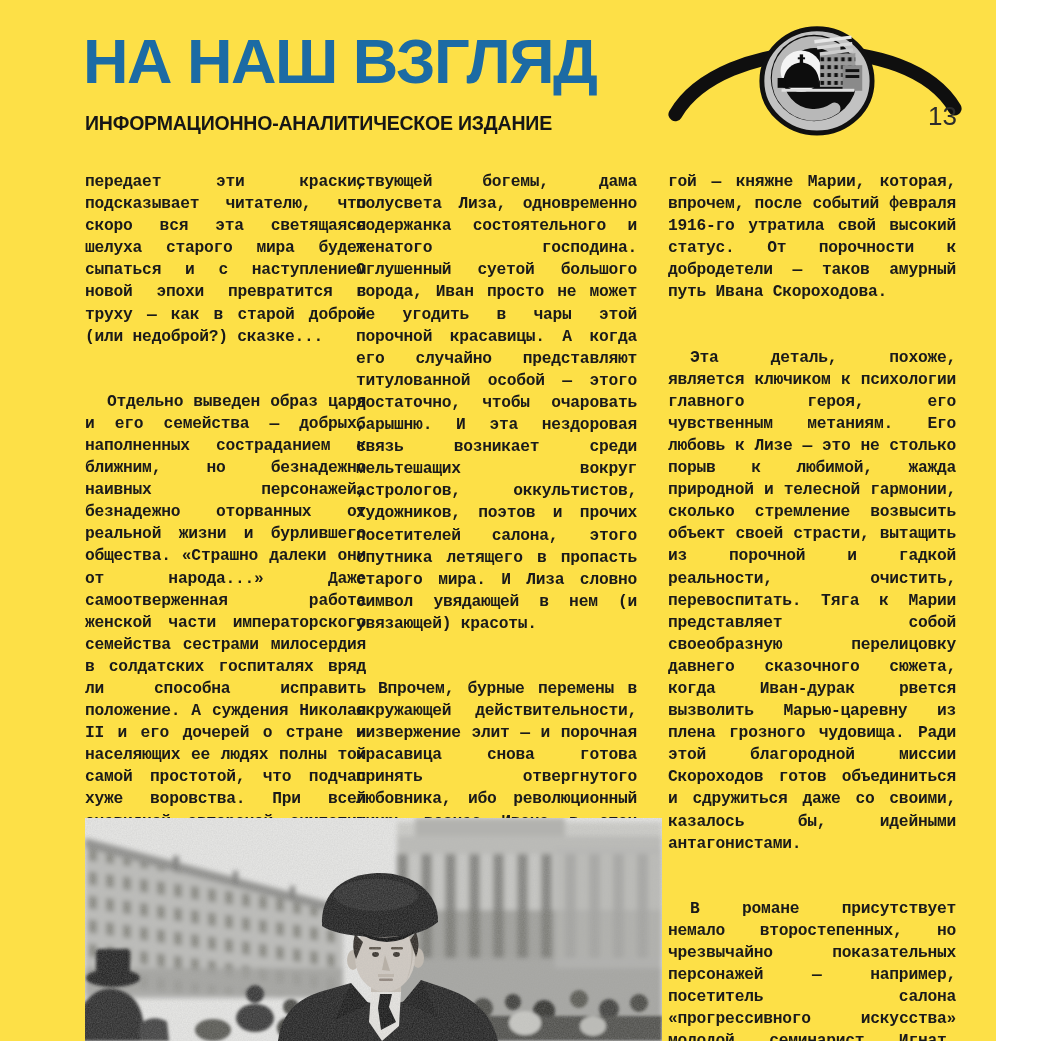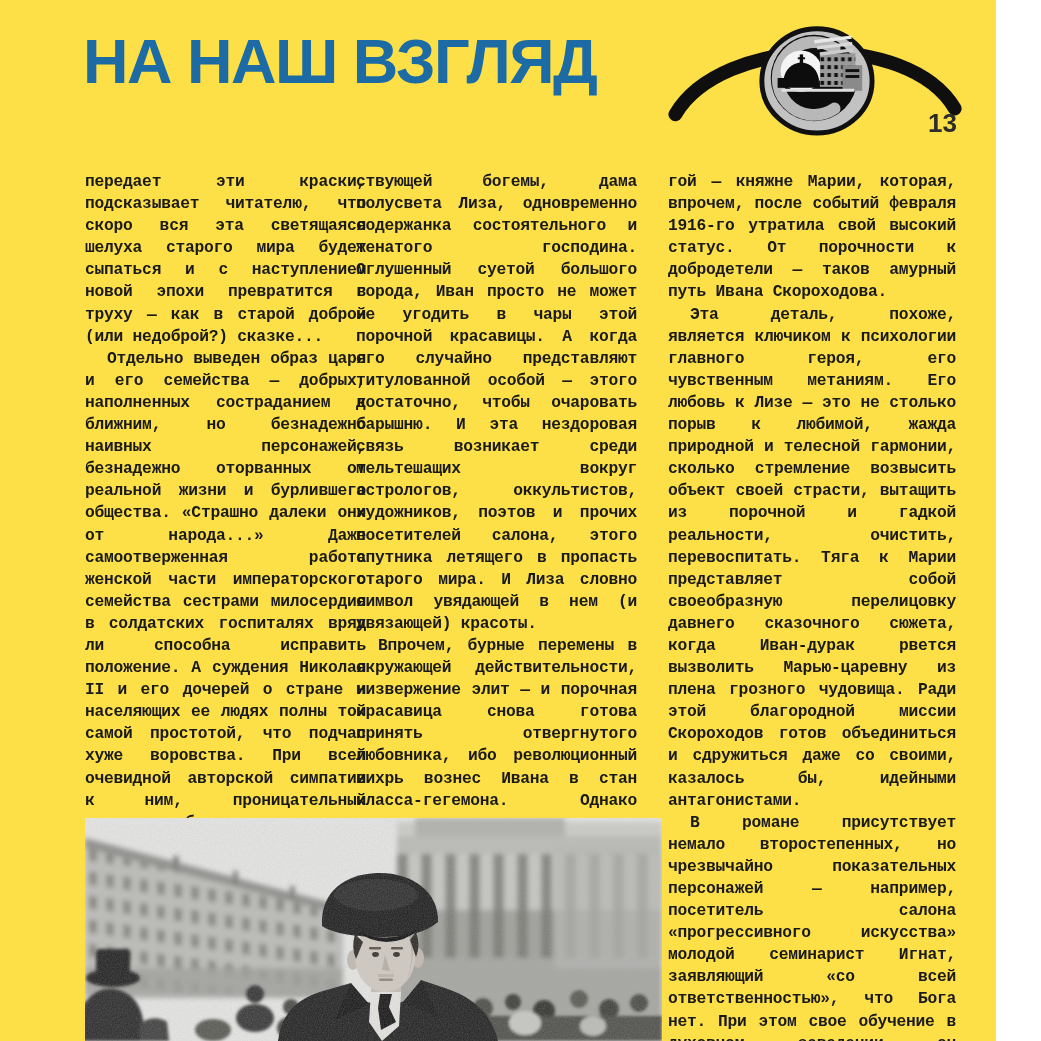--- a/index.html
+++ b/index.html
@@ -12,46 +12,47 @@
     font-size:63px;font-weight:bold;letter-spacing:-1.5px;line-height:1;
     color:#1c6ba4;white-space:nowrap;
   }
   .masthead-subtitle{
     position:absolute;left:85px;top:112px;
     font-size:19.5px;font-weight:bold;letter-spacing:-0.2px;color:#161616;
     white-space:nowrap;
   }
   .logo{position:absolute;left:666px;top:16px;width:298px;height:122px;}
   .page-number{
-    position:absolute;left:860px;top:108px;width:97px;text-align:right;
-    font-size:26px;font-weight:bold;color:#2c2c2c;
+    position:absolute;left:860px;top:101px;width:97px;text-align:right;
+    font-size:26px;font-weight:normal;color:#2c2c2c;
   }
   .col{
     position:absolute;top:171px;width:281px;
     font-size:16.3px;font-weight:bold;line-height:22.1px;letter-spacing:-0.25px;
     color:#1a1a1a;text-align:justify;
     hyphens:auto;-webkit-hyphens:auto;overflow-wrap:break-word;
   }
   .col p{margin:0;font-family:Liberation Mono, monospace;}
-  .col p.indent{text-indent:22px;}
+  .col p.indent{text-indent:22px;margin-top:43px;}
   .col-1{left:85px;height:648px;overflow:hidden;}
   .col-2{left:356px;height:648px;overflow:hidden;}
   .col-3{left:668px;width:288px;height:870px;overflow:hidden;}
   .photo{
     position:absolute;left:85px;top:818px;width:577px;height:223px;
     overflow:hidden;background:#e9e9e7;
   }
   .photo svg{display:block;width:577px;height:223px;}
 </style>
 </head>
 <body>
 
 <div class="page">
 
   <div class="masthead-title">НА НАШ ВЗГЛЯД</div>
+  <div class="masthead-subtitle">ИНФОРМАЦИОННО-АНАЛИТИЧЕСКОЕ ИЗДАНИЕ</div>
 
   <div class="logo">
     <svg viewBox="0 0 300 124" width="298" height="122">
       <defs>
         <pattern id="win" width="7" height="8" patternUnits="userSpaceOnUse">
           <rect width="7" height="8" fill="#9a9a9a"></rect>
           <rect x="1.6" y="2" width="3.6" height="4" fill="#101010"></rect>
         </pattern>
       </defs>
 

